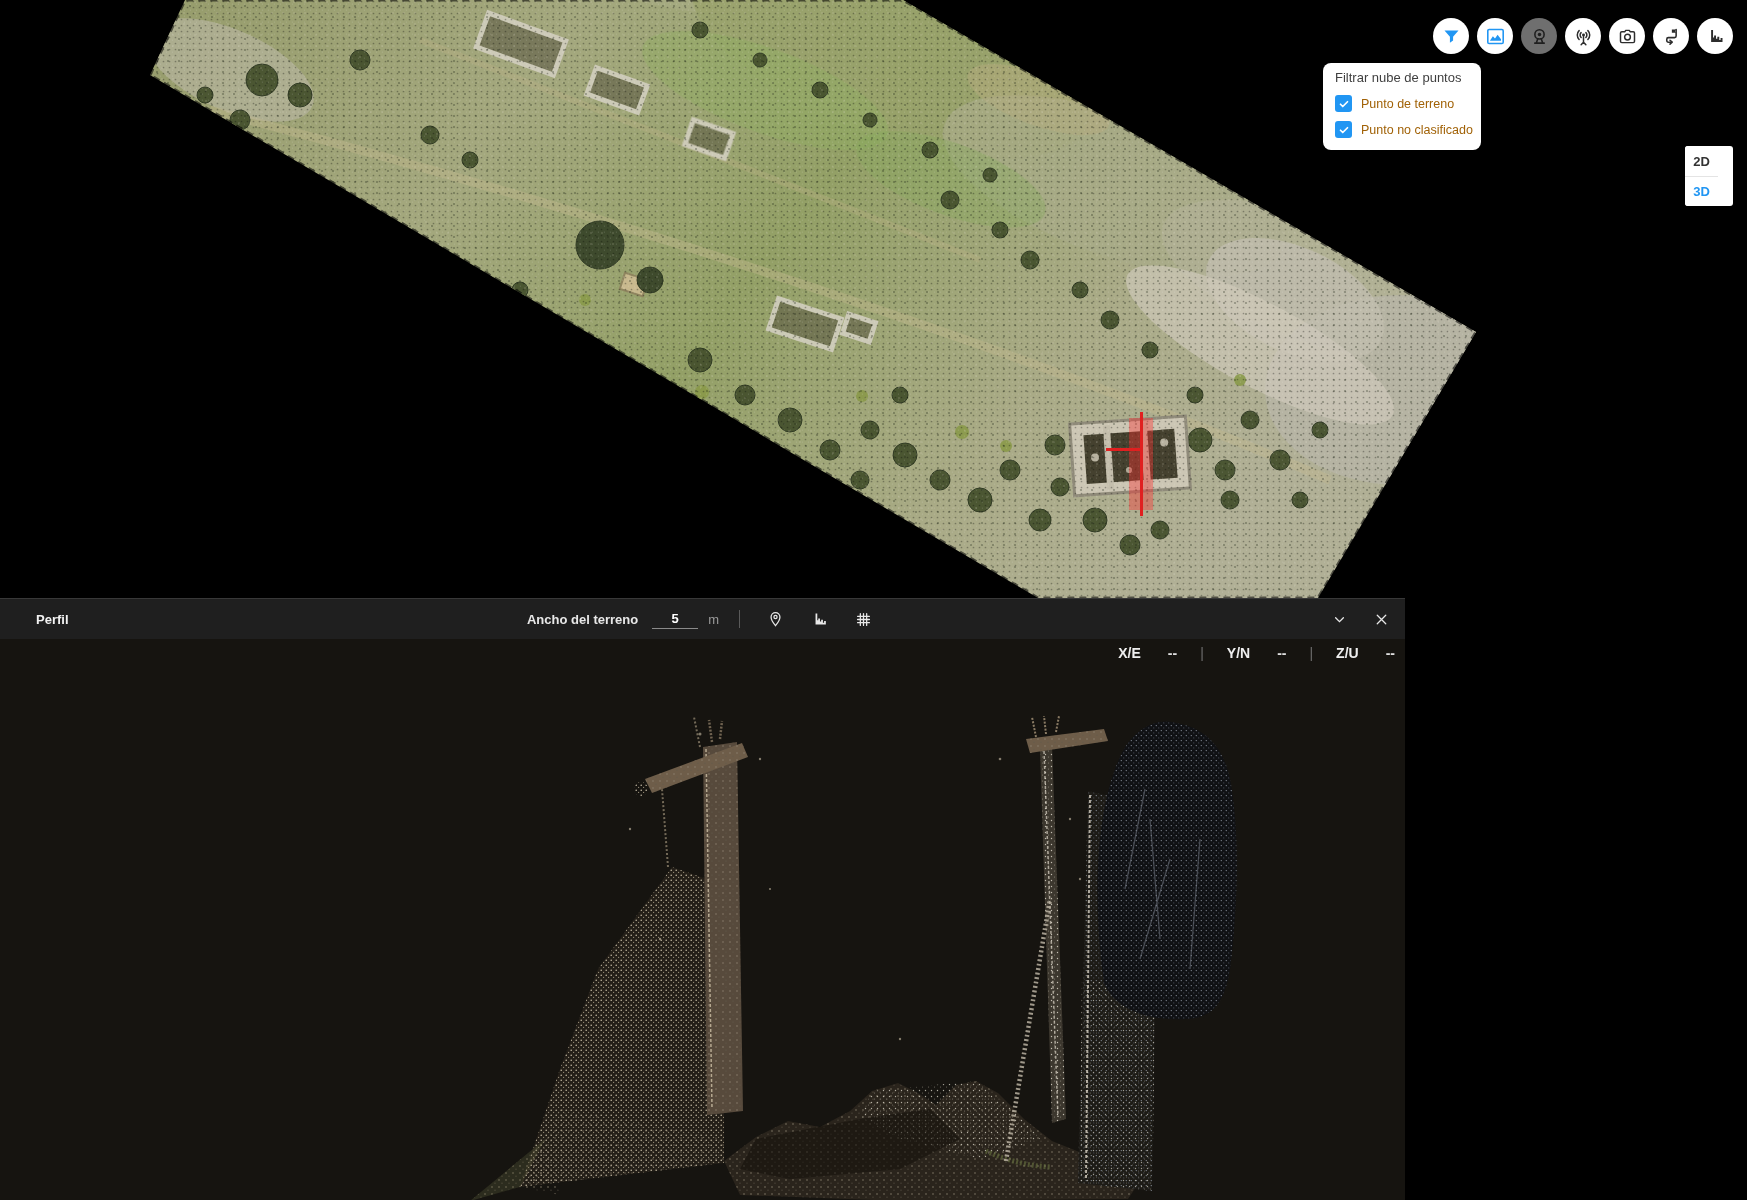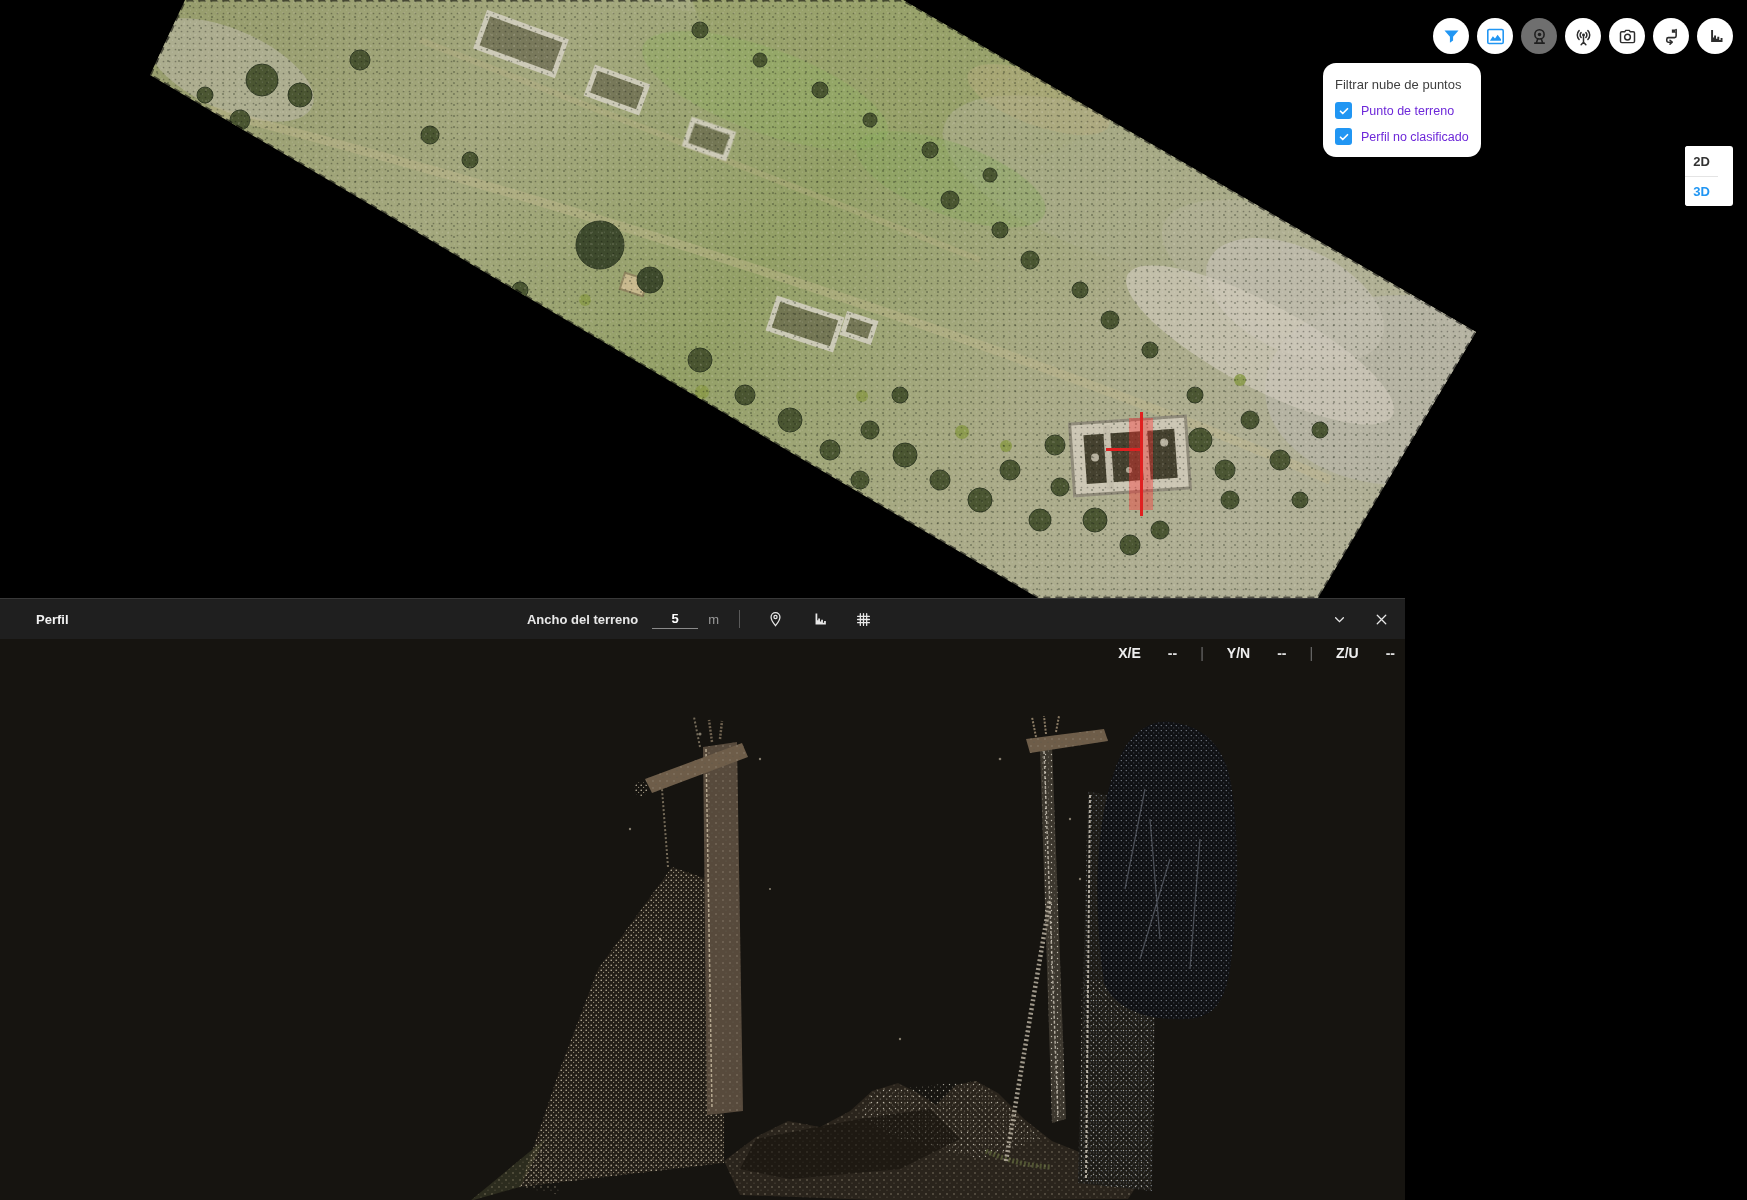--- a/index.html
+++ b/index.html
@@ -12,28 +12,28 @@
 
   
   .toolbar{position:absolute;top:18px;right:14px;display:flex;gap:8px;z-index:30;}
   .tbtn{width:36px;height:36px;border-radius:50%;background:#fff;border:none;display:flex;
     align-items:center;justify-content:center;cursor:pointer;padding:0;
     box-shadow:0 1px 3px rgba(0,0,0,.45);}
   .tbtn svg{width:21px;height:21px;}
   .tbtn.active{background:#6f6f6f;}
 
   
-  .filter-panel{position:absolute;left:1323px;top:63px;width:158px;background:#fff;border-radius:13px;
-    box-shadow:0 1px 5px rgba(0,0,0,.5);padding:14px 12px 12px 12px;box-sizing:border-box;z-index:25;}
+  .filter-panel{position:absolute;left:1323px;top:63px;width:158px;background:#fff;border-radius:8px;
+    box-shadow:0 1px 5px rgba(0,0,0,.5);padding:7px 12px 12px 12px;box-sizing:border-box;z-index:25;}
   .filter-title{font-size:13px;color:#3f3f3f;margin-bottom:10px;}
   .filter-row{display:flex;align-items:center;gap:9px;margin-top:9px;}
   .cb{width:17px;height:17px;border-radius:3px;background:#2196f3;display:flex;align-items:center;
     justify-content:center;flex:0 0 auto;cursor:pointer;}
   .cb svg{width:12px;height:12px;}
-  .filter-label{font-size:12.5px;color:#6d28d9;white-space:nowrap;}
+  .filter-label{font-size:12.5px;color:#a16207;white-space:nowrap;}
 
   
   .view-toggle{position:absolute;right:14px;top:146px;width:48px;background:#fff;border-radius:3px;
     overflow:hidden;box-shadow:0 1px 3px rgba(0,0,0,.45);z-index:25;}
   .vt-btn{width:33px;height:30px;display:flex;align-items:center;justify-content:center;
     font-size:13px;font-weight:bold;color:#333;cursor:pointer;background:#fff;border:none;padding:0;}
   .vt-btn + .vt-btn{border-top:1px solid #e4e4e4;}
   .vt-btn.active{color:#2196f3;text-align:right;}
 
   
@@ -264,21 +264,21 @@
           </svg>
       </span>
       <span class="filter-label">Punto de terreno</span>
     </div>
     <div class="filter-row">
       <span class="cb">
         <svg viewBox="0 0 24 24">
             <path d="M5 12.5l4.5 4.5L19 7.5" fill="none" stroke="#fff" stroke-width="3.4" stroke-linecap="round" stroke-linejoin="round"></path>
           </svg>
       </span>
-      <span class="filter-label">Perfil no clasificado</span>
+      <span class="filter-label">Punto no clasificado</span>
     </div>
   </div>
 
   <div class="view-toggle">
     <button class="vt-btn">2D</button>
     <button class="vt-btn active">3D</button>
   </div>
 
   <div class="profile-panel">
     <div class="pp-header">

